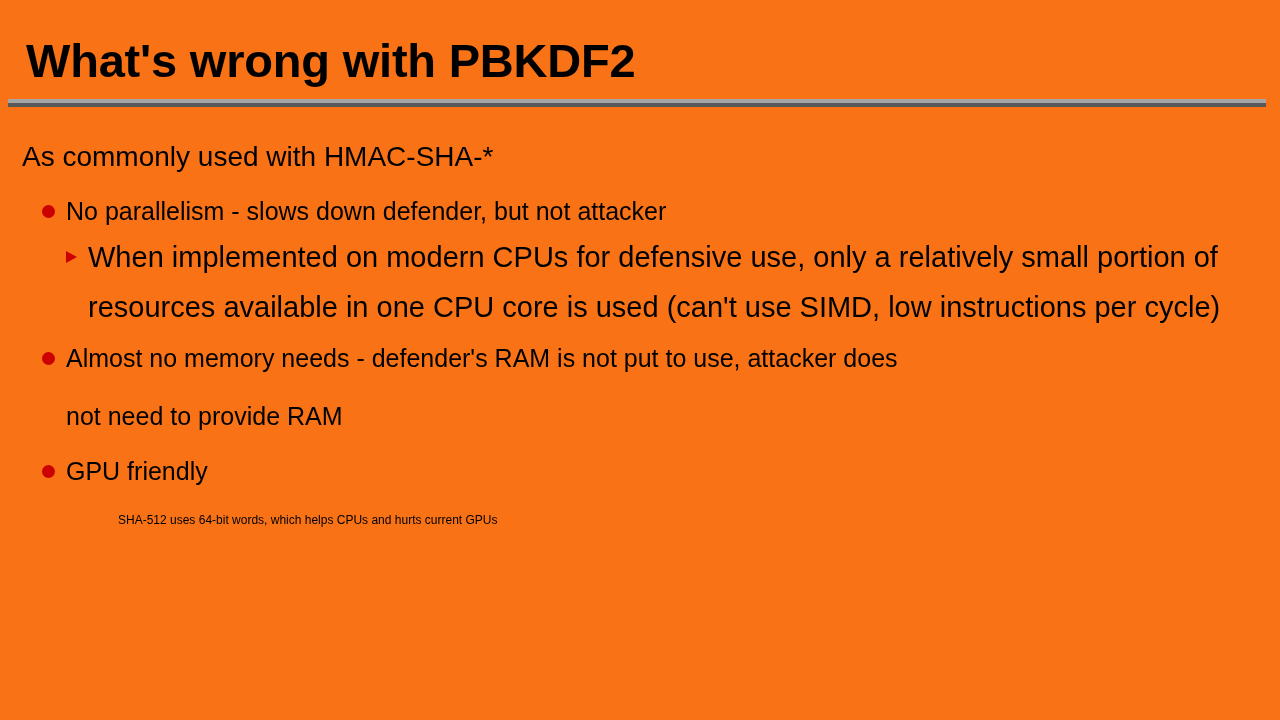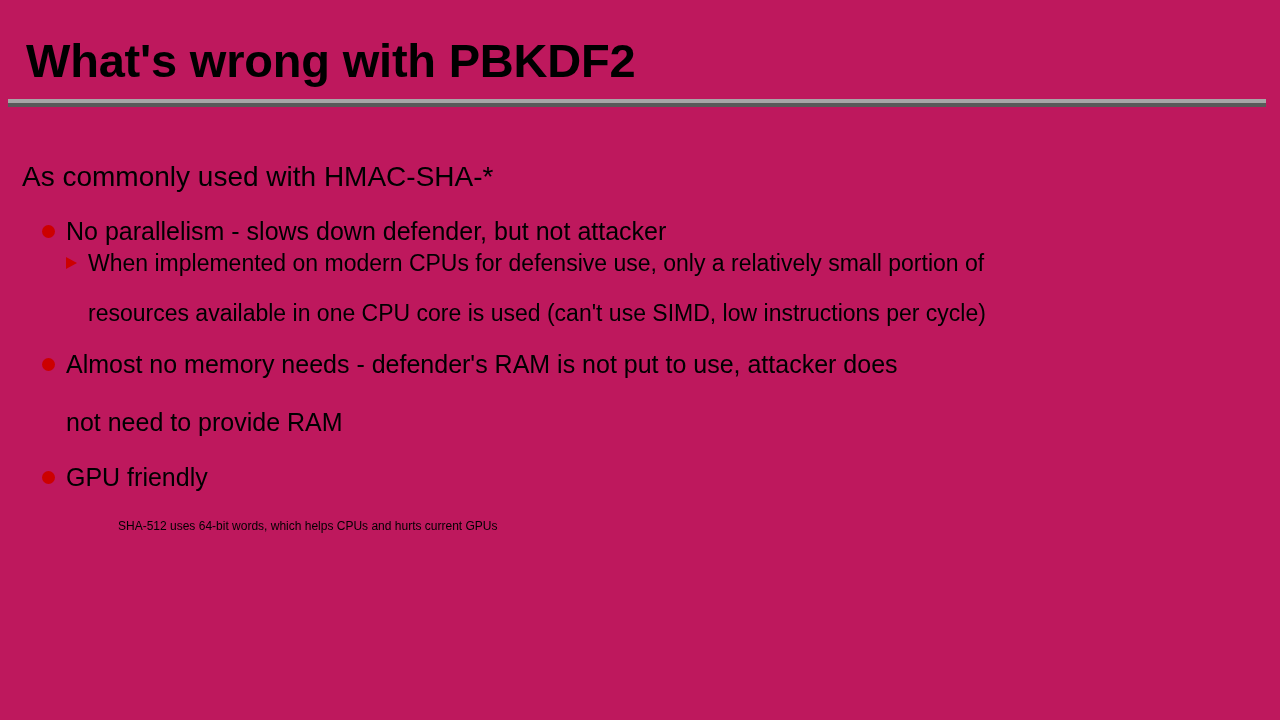--- a/index.html
+++ b/index.html
@@ -13,21 +13,21 @@
     overflow: hidden;
     font-family: "Liberation Sans", sans-serif;
     color: #000000;
     -webkit-font-smoothing: antialiased;
   }
 
   .slide {
     position: relative;
     width: 1280px;
     height: 720px;
-    background: #be185d;
+    background: #f97316;
   }
 
   
   .title-block {
     position: absolute;
     left: 0;
     top: 0;
     width: 1280px;
     height: 112px;
   }
@@ -62,21 +62,21 @@
     top: 4px;
     width: 100%;
     height: 4px;
     background: #595959;
   }
 
   
   .body-block {
     position: absolute;
     left: 0;
-    top: 128px;
+    top: 108px;
     width: 1280px;
   }
 
   .line {
     position: relative;
     white-space: nowrap;
   }
 
   
   .lvl1 {
@@ -104,22 +104,22 @@
     background: #cc0000;
   }
   .lvl2 .wrap {
     display: block;
     margin-top: 22px;
   }
 
   
   .lvl3 {
     margin-left: 66px;
-    margin-top: 0;
-    font-size: 23px;
+    margin-top: 14px;
+    font-size: 29px;
     line-height: 28px;
     padding-left: 22px;
   }
   .lvl3 .bullet-tri {
     position: absolute;
     left: 0;
     top: 8px;
     width: 0;
     height: 0;
     border-left: 11px solid #cc0000;

